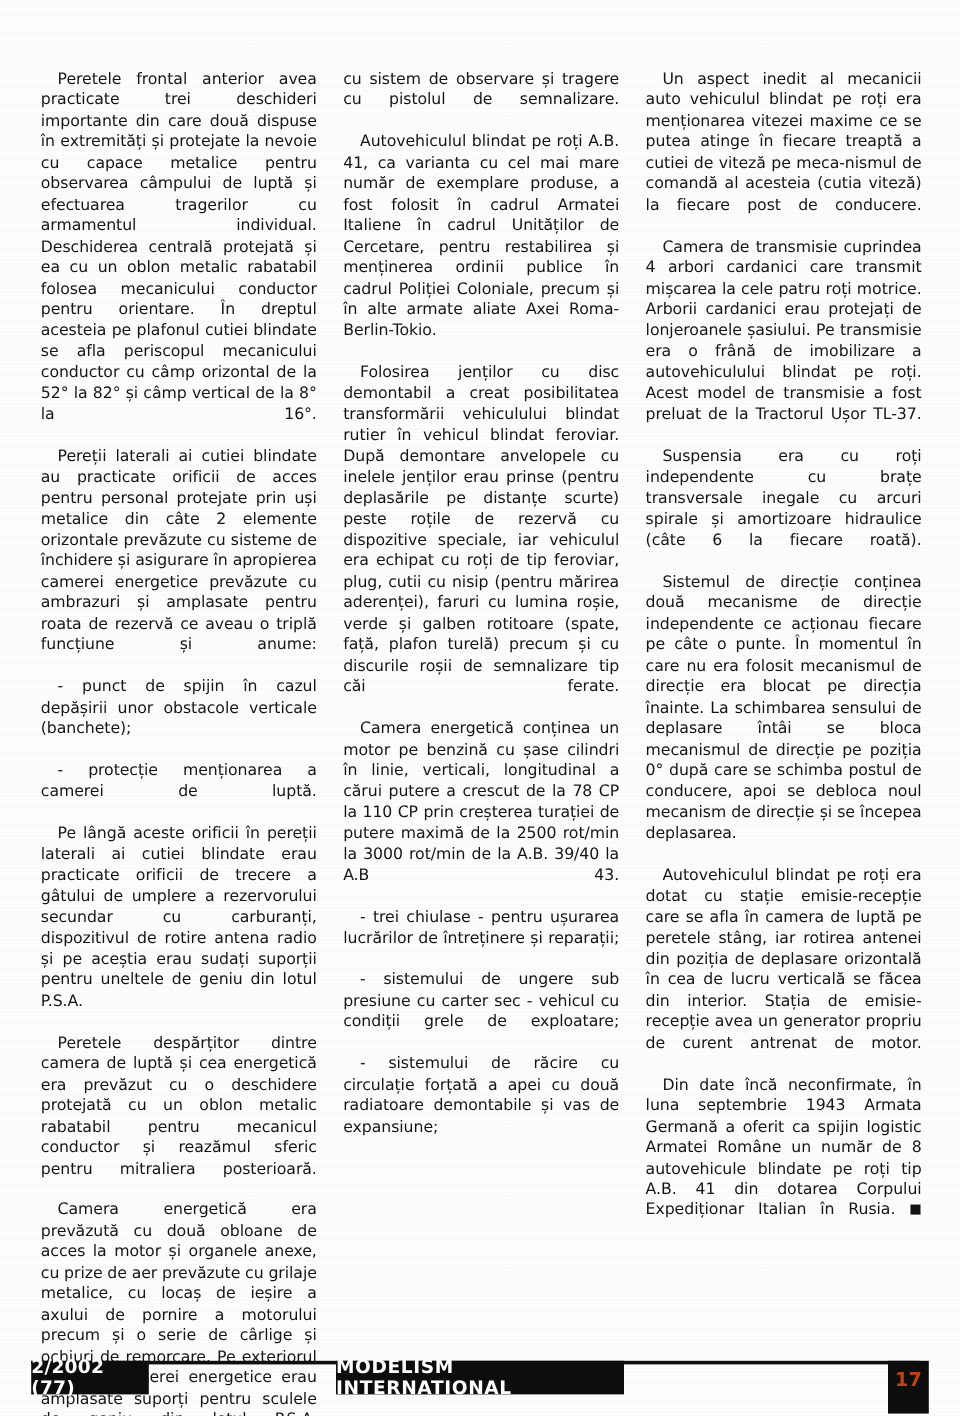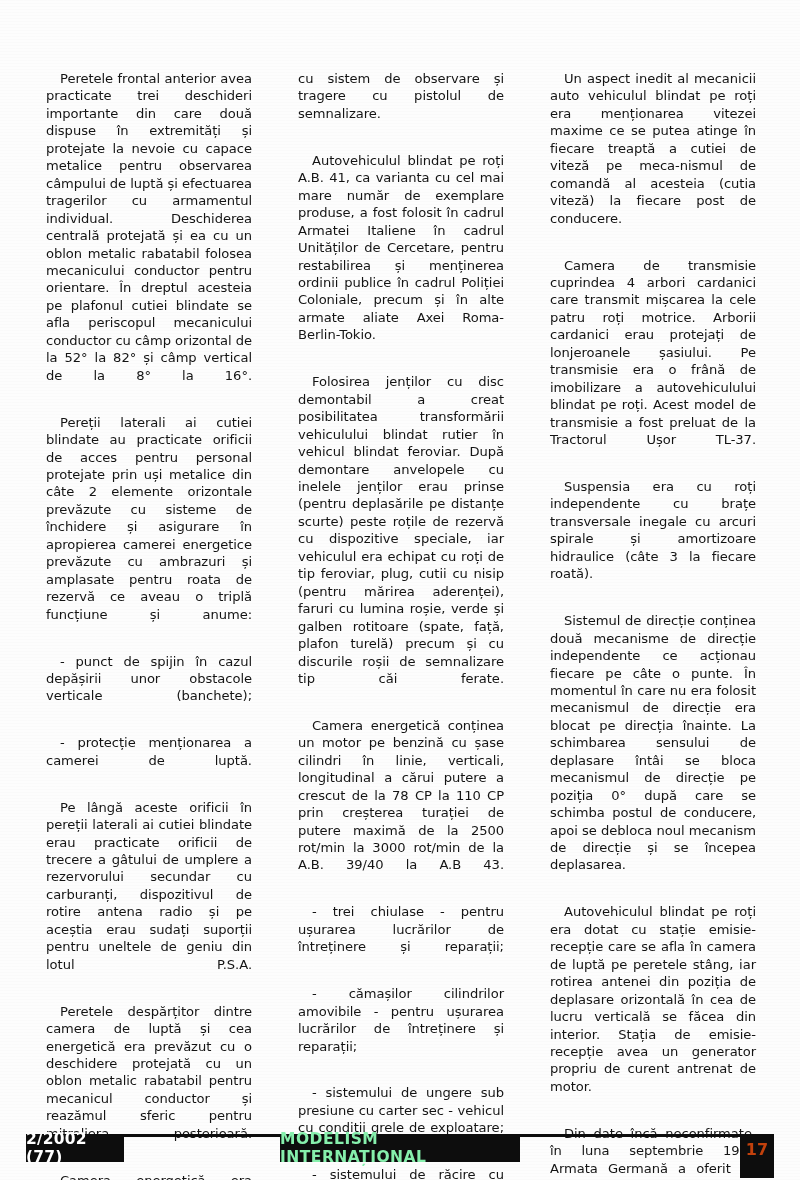--- a/index.html
+++ b/index.html
@@ -37,21 +37,21 @@
     align-items: flex-start;
   }
 
   .col {
     width: 230px;
     flex: 0 0 230px;
     position: relative;
   }
 
   .col p {
-    margin: 12px;
+    margin: 0;
     text-align: justify;
     text-justify: inter-word;
     text-indent: 14px;
     font-size: 13.1px;
     line-height: 17.45px;
     letter-spacing: -0.05px;
     word-spacing: -0.1px;
     -webkit-hyphens: none;
     hyphens: none;
   }
@@ -112,21 +112,21 @@
     align-items: center;
     justify-content: center;
   }
   .footer-title {
     position: absolute;
     left: 280px;
     top: 6px;
     width: 240px;
     height: 28px;
     background: #0d0d0d;
-    color: #86efac;
+    color: #ffffff;
     font-weight: bold;
     font-size: 15.5px;
     letter-spacing: 0.5px;
     display: flex;
     align-items: center;
     justify-content: center;
   }
   .footer-page {
     position: absolute;
     left: 740px;
@@ -161,30 +161,29 @@
       <p>Camera energetică era prevăzută cu două obloane de acces la motor și organele anexe, cu prize de aer prevăzute cu grilaje metalice, cu locaș de ieșire a axului de pornire a motorului precum și o serie de cârlige și ochiuri de remorcare. Pe exteriorul pereților camerei energetice erau amplasate suporți pentru sculele de geniu din lotul P.S.A.</p>
 
     </div>
 
     <div class="col">
       <p class="noindent">cu sistem de observare și tragere cu pistolul de semnalizare.</p>
       <p>Autovehiculul blindat pe roți A.B. 41, ca varianta cu cel mai mare număr de exemplare produse, a fost folosit în cadrul Armatei Italiene în cadrul Unităților de Cercetare, pentru restabilirea și menținerea ordinii publice în cadrul Poliției Coloniale, precum și în alte armate aliate Axei Roma-Berlin-Tokio.</p>
       <p>Folosirea jenților cu disc demontabil a creat posibilitatea transformării vehiculului blindat rutier în vehicul blindat feroviar. După demontare anvelopele cu inelele jenților erau prinse (pentru deplasările pe distanțe scurte) peste roțile de rezervă cu dispozitive speciale, iar vehiculul era echipat cu roți de tip feroviar, plug, cutii cu nisip (pentru mărirea aderenței), faruri cu lumina roșie, verde și galben rotitoare (spate, față, plafon turelă) precum și cu discurile roșii de semnalizare tip căi ferate.</p>
       <p>Camera energetică conținea un motor pe benzină cu șase cilindri în linie, verticali, longitudinal a cărui putere a crescut de la 78 CP la 110 CP prin creșterea turației de putere maximă de la 2500 rot/min la 3000 rot/min de la A.B. 39/40 la A.B 43.</p>
       <p class="dash">- trei chiulase - pentru ușurarea lucrărilor de întreținere și reparații;</p>
-      <p class="dash">- cămașilor cilindrilor amovibile - pentru ușurarea lucrărilor de întreținere și reparații;</p>
       <p class="dash">- sistemului de ungere sub presiune cu carter sec - vehicul cu condiții grele de exploatare;</p>
       <p class="dash">- sistemului de răcire cu circulație forțată a apei cu două radiatoare demontabile și vas de expansiune;</p>
 
     </div>
 
     <div class="col">
       <p>Un aspect inedit al mecanicii auto vehiculul blindat pe roți era menționarea vitezei maxime ce se putea atinge în fiecare treaptă a cutiei de viteză pe meca-nismul de comandă al acesteia (cutia viteză) la fiecare post de conducere.</p>
       <p>Camera de transmisie cuprindea 4 arbori cardanici care transmit mișcarea la cele patru roți motrice. Arborii cardanici erau protejați de lonjeroanele șasiului. Pe transmisie era o frână de imobilizare a autovehiculului blindat pe roți. Acest model de transmisie a fost preluat de la Tractorul Ușor TL-37.</p>
-      <p>Suspensia era cu roți independente cu brațe transversale inegale cu arcuri spirale și amortizoare hidraulice (câte 3 la fiecare roată).</p>
+      <p>Suspensia era cu roți independente cu brațe transversale inegale cu arcuri spirale și amortizoare hidraulice (câte 6 la fiecare roată).</p>
       <p>Sistemul de direcție conținea două mecanisme de direcție independente ce acționau fiecare pe câte o punte. În momentul în care nu era folosit mecanismul de direcție era blocat pe direcția înainte. La schimbarea sensului de deplasare întâi se bloca mecanismul de direcție pe poziția 0° după care se schimba postul de conducere, apoi se debloca noul mecanism de direcție și se începea deplasarea.</p>
       <p>Autovehiculul blindat pe roți era dotat cu stație emisie-recepție care se afla în camera de luptă pe peretele stâng, iar rotirea antenei din poziția de deplasare orizontală în cea de lucru verticală se făcea din interior. Stația de emisie-recepție avea un generator propriu de curent antrenat de motor.</p>
       <p><span>Din date încă neconfirmate, în luna septembrie 1943 Armata Germană a oferit ca spijin logistic Armatei Române un număr de 8 autovehicule blindate pe roți tip A.B. 41 din dotarea Corpului Expediționar Italian în Rusia.</span> <span class="endmark">■</span></p>
 
     </div>
 
   </div>
 
   <div class="footer">
     <div class="footer-rule"></div>

